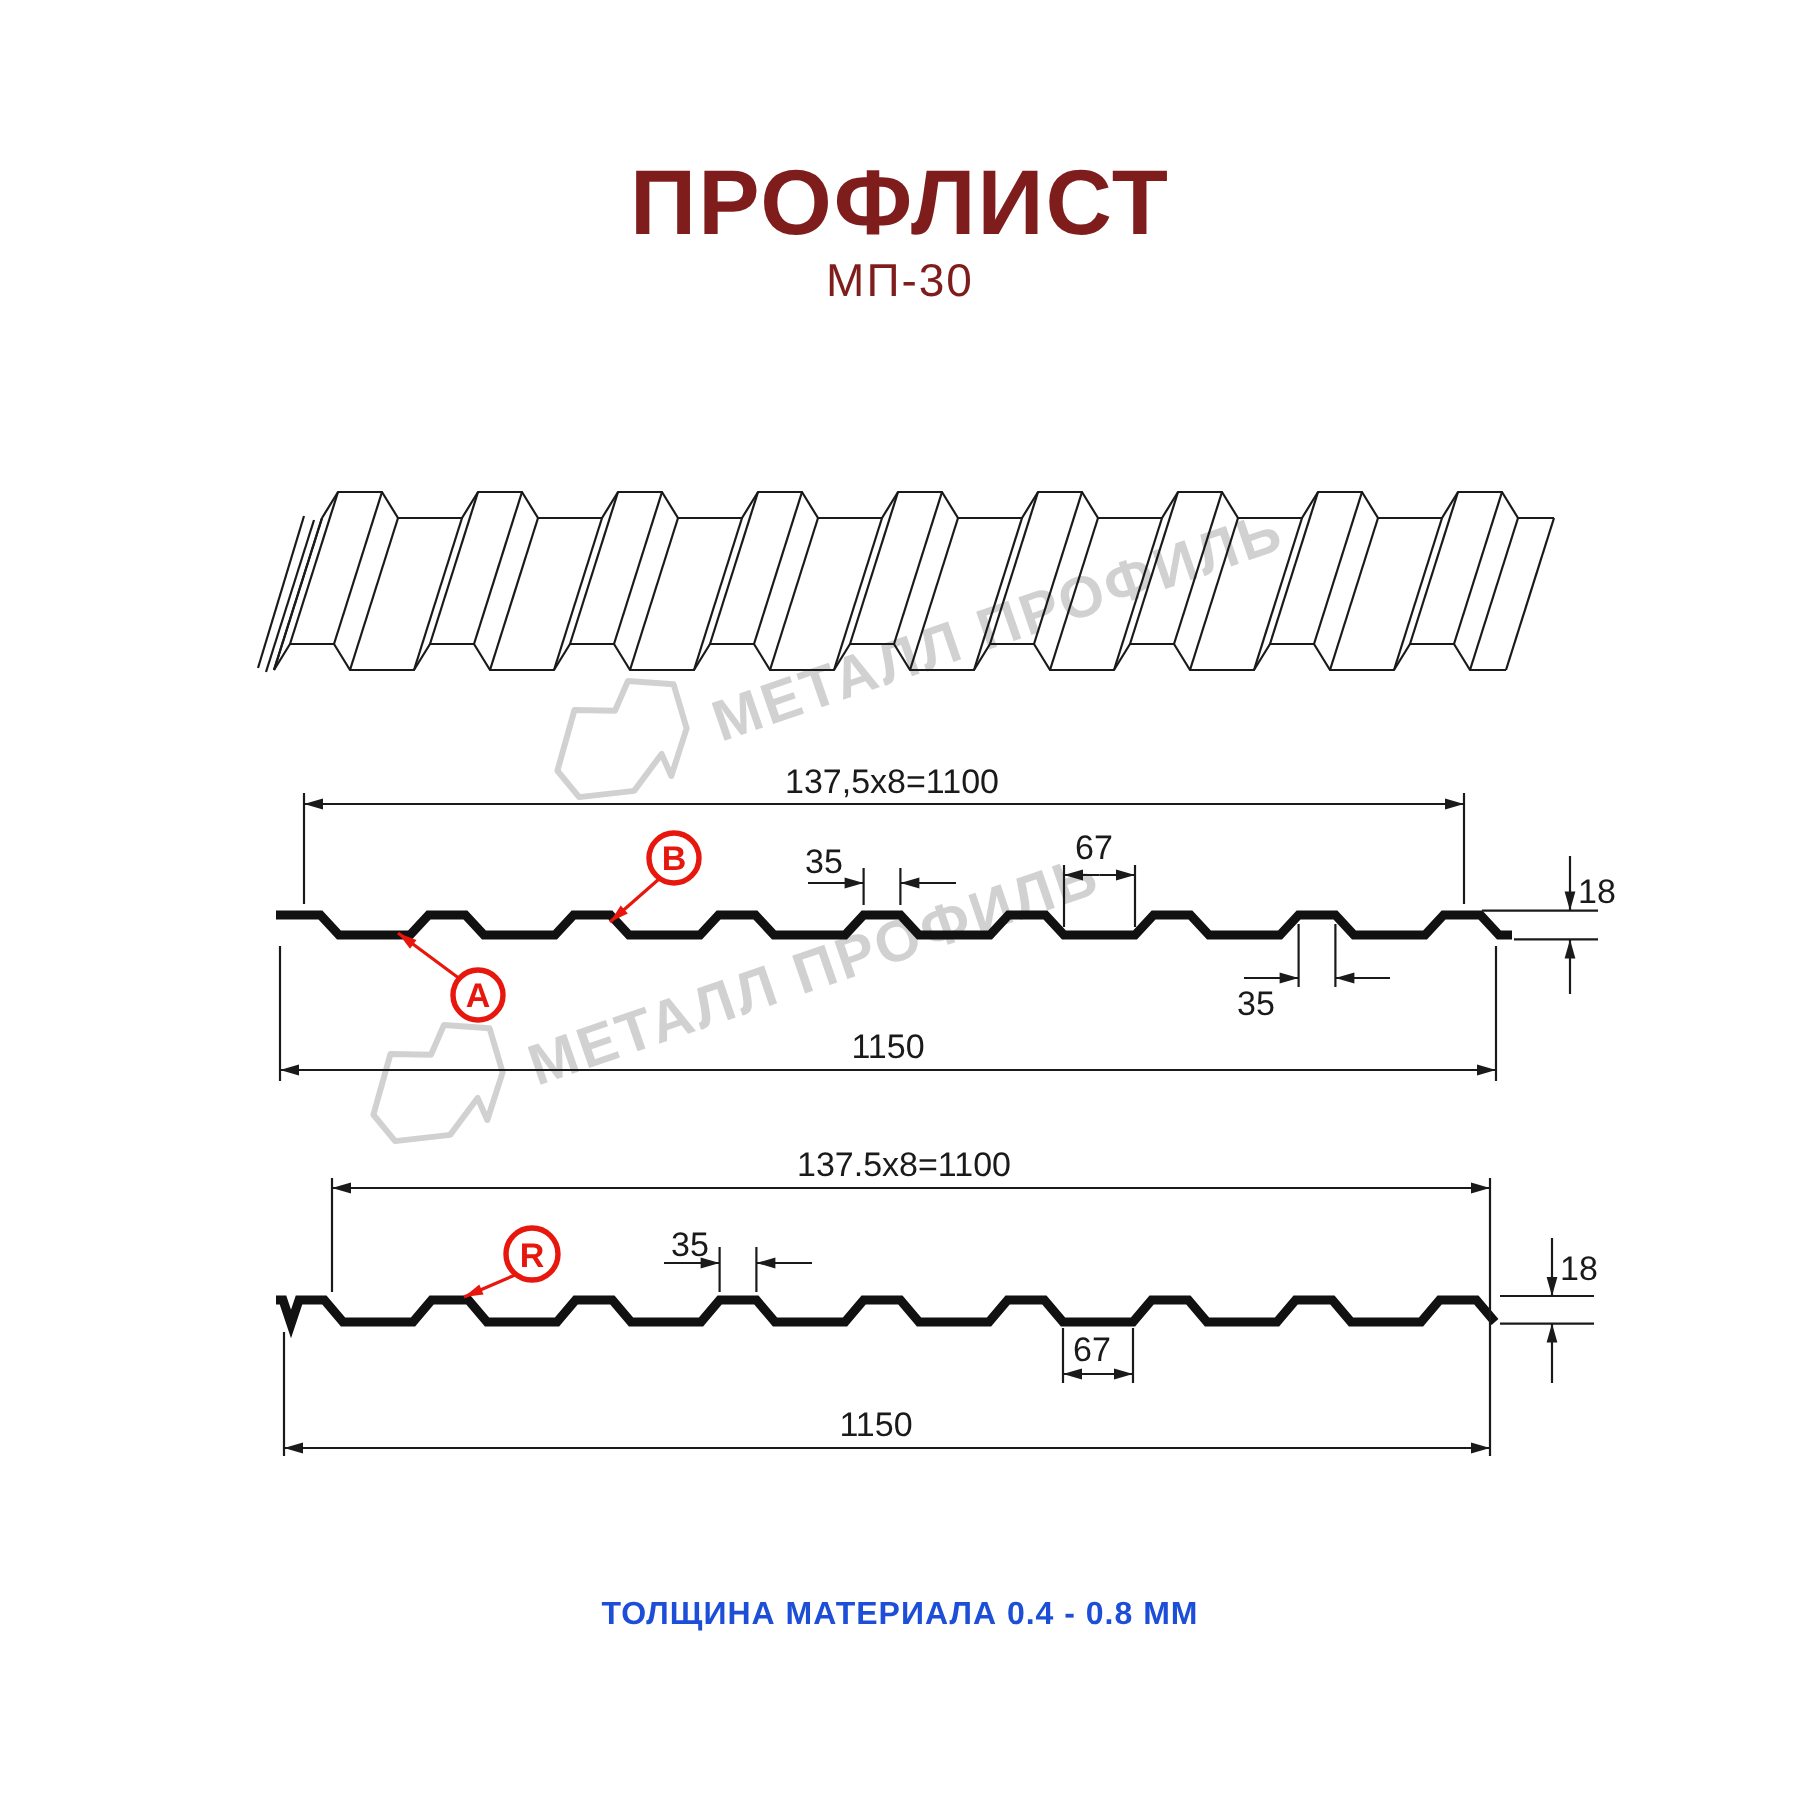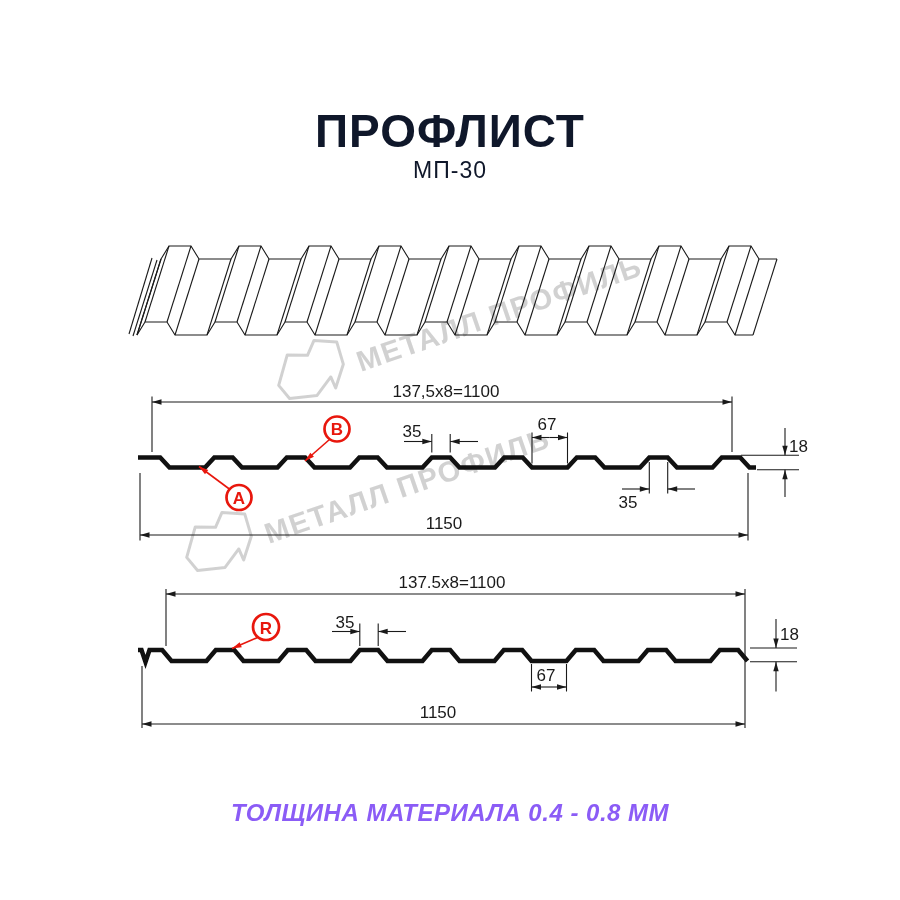--- a/index.html
+++ b/index.html
@@ -1,22 +1,22 @@
 <!DOCTYPE html>
 <html><head>
 <meta charset="utf-8">
 <style>
   html,body{margin:0;padding:0;background:#fff;}
   #page{position:relative;width:900px;height:900px;background:#fff;overflow:hidden;
         font-family:"Liberation Sans",sans-serif;}
-  .hdr{position:absolute;left:0;width:900px;text-align:center;color:#0f172a;margin-top:30px;}
+  .hdr{position:absolute;left:0;width:900px;text-align:center;color:#7f1d1d;}
   #title{top:74px;font-size:46px;font-weight:800;letter-spacing:1px;}
   #model{top:127px;font-size:23px;font-weight:500;letter-spacing:1px;}
   #footer-note{position:absolute;left:0;top:799px;width:900px;text-align:center;
-        font-size:24px;font-weight:600;letter-spacing:.5px;color:#8b5cf6;font-style:italic;}
+        font-size:16px;font-weight:600;letter-spacing:.5px;color:#1d4ed8;}
   .wm{position:absolute;display:flex;align-items:flex-end;gap:9px;
       transform:rotate(-19deg);transform-origin:0 100%;height:58px;z-index:1;opacity:.85;}
   .wm-text{font-size:29px;font-weight:700;letter-spacing:1.5px;color:#cacaca;white-space:nowrap;line-height:1;padding-bottom:6px;}
   #wm1{left:284px;top:352px;}
   #wm2{left:192px;top:524px;}
   #main-svg{position:absolute;left:0;top:0;z-index:2;}
   .ln{stroke:#1a1a1a;stroke-width:1.1;fill:none;}
   .lnfill{fill:#1a1a1a;stroke:none;}
   .prof{stroke:#111;stroke-width:4.5;fill:none;stroke-linejoin:miter;}
   .t3d{stroke:#1a1a1a;stroke-width:1.1;fill:none;stroke-linejoin:miter;}

